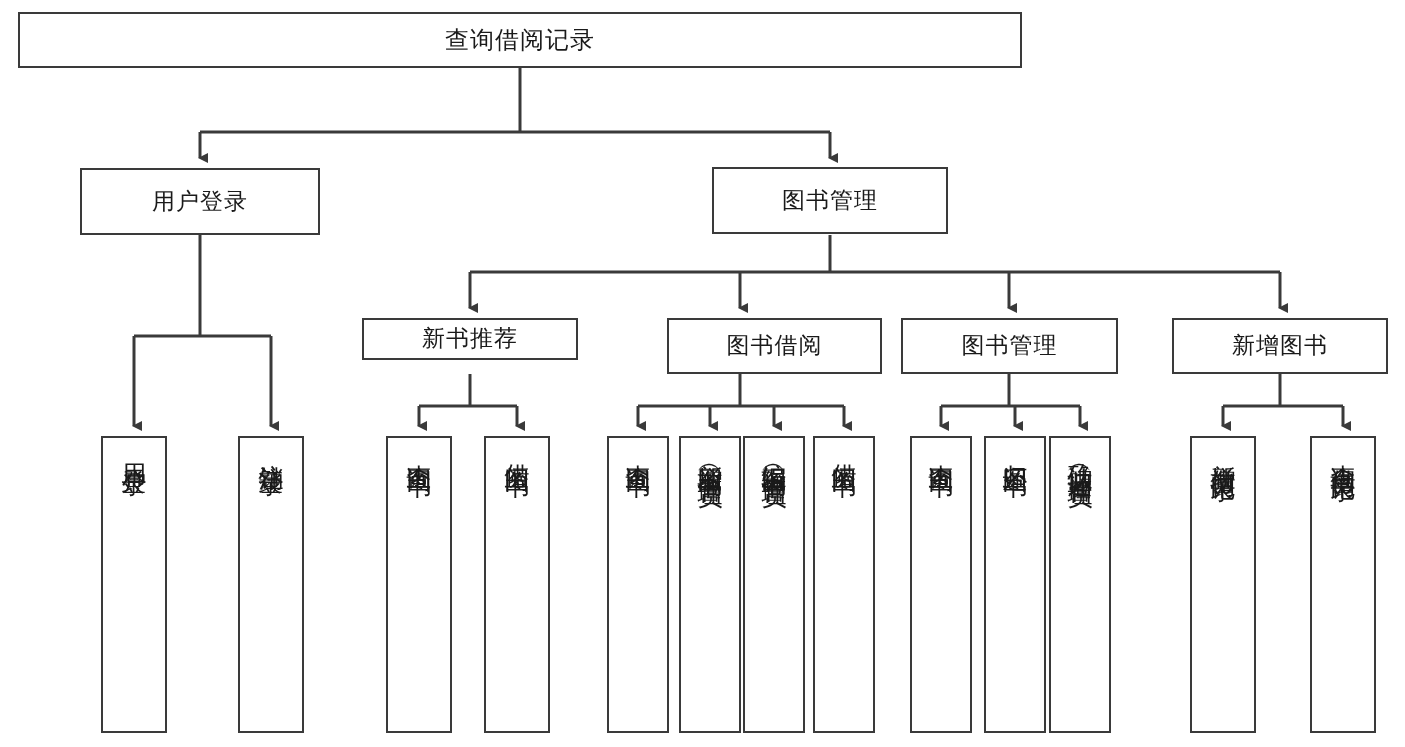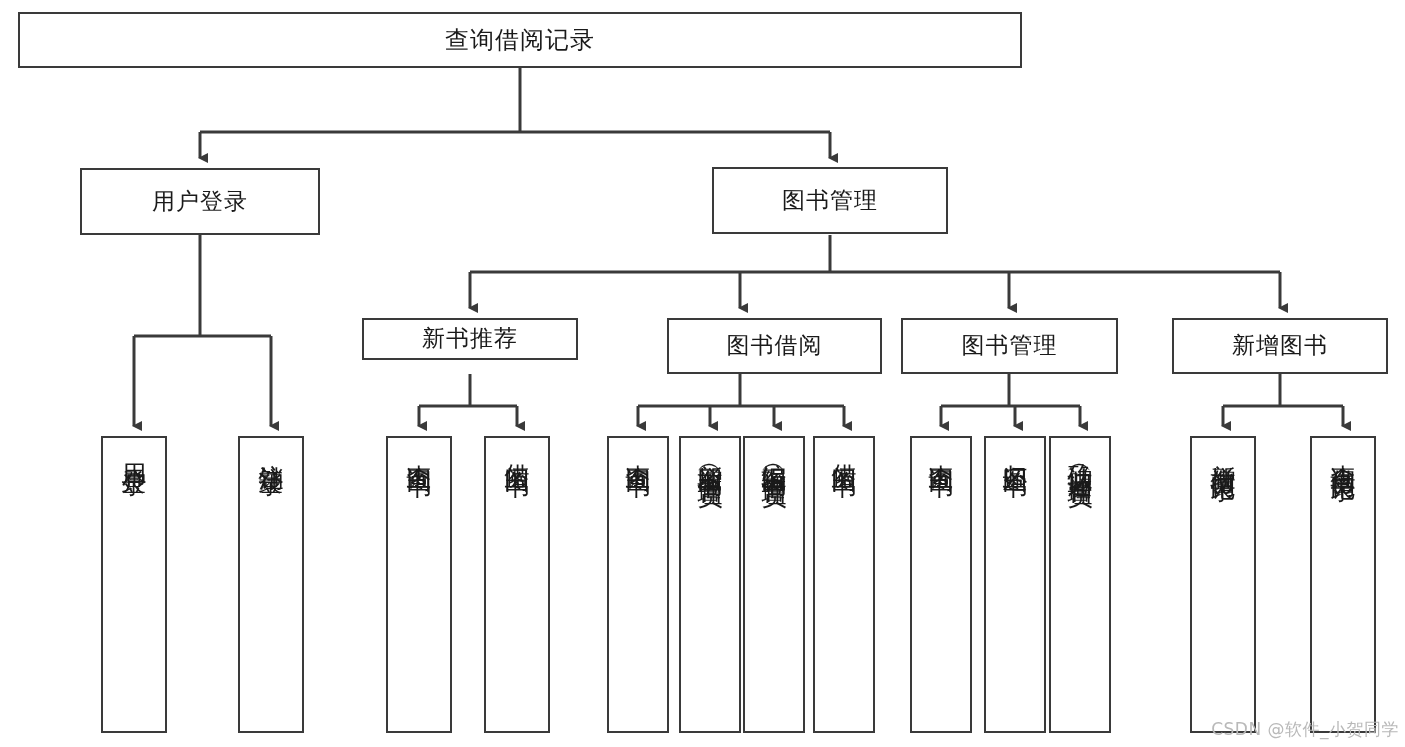--- a/index.html
+++ b/index.html
@@ -187,14 +187,13 @@
   <div class="node vert" id="n-lf-10" style="left: 1049px; top: 436px; width: 62px; height: 297px;">
     <span class="label">确认归还（管理员）</span>
   </div>
   <div class="node vert" id="n-lf-11" style="left: 1190px; top: 436px; width: 66px; height: 297px;">
     <span class="label">新增借阅记录</span>
   </div>
   <div class="node vert" id="n-lf-12" style="left: 1310px; top: 436px; width: 66px; height: 297px;">
     <span class="label">查询借阅记录</span>
   </div>
 
-  <div class="watermark">CSDN @软件_小贺同学</div>
 </div>
 
 </body></html>

